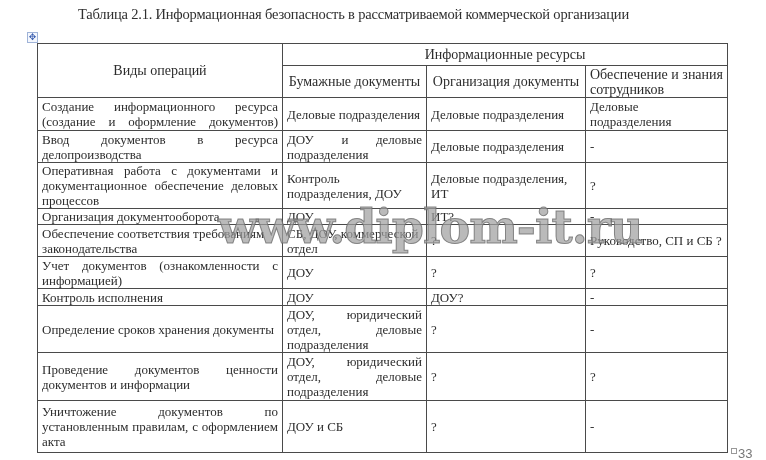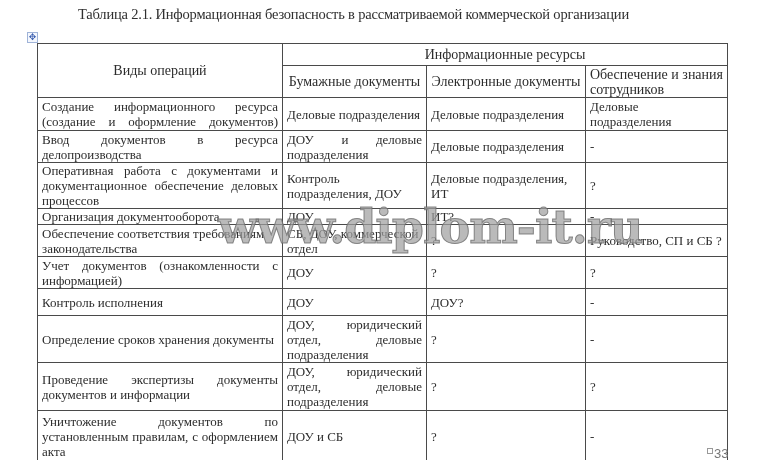--- a/index.html
+++ b/index.html
@@ -29,21 +29,21 @@
   .th-res { text-align:center; height:21px; }
   .th-sub { text-align:center; height:31px; }
   .justify { text-align:justify; text-align-last:left; }
   .just-full { text-align:justify; text-align-last:justify; }
   .watermark {
     position:absolute; left:186px; top:200px; font-family:"DejaVu Serif",serif;
     font-size:46px; font-weight:bold; color:rgba(160,160,160,0.72); letter-spacing:-1px;
     white-space:nowrap; -webkit-text-stroke:1px rgba(110,110,110,0.8); pointer-events:none;margin-left:32px;
   }
   .page-num {
-    position:absolute; left:707px; top:446px; font-size:13px; color:#777;
+    position:absolute; left:731px; top:446px; font-size:13px; color:#777;
     font-family:"Liberation Sans",sans-serif;
   }
   .page-mark {
     display:inline-block; width:4px; height:4px; border:1px solid #999; margin-right:1px;
     vertical-align:top; position:relative; top:2px;
   }
 </style>
 </head>
 <body>
 
@@ -57,21 +57,21 @@
       <col style="width:159px">
       <col style="width:142px">
   </colgroup>
   <tbody>
       <tr>
     <th class="th-ops" rowspan="2">Виды операций</th>
     <th class="th-res" colspan="3">Информационные ресурсы</th>
   </tr>
   <tr>
     <th class="th-sub">Бумажные документы</th>
-    <th class="th-sub">Электронные документы</th>
+    <th class="th-sub">Организация документы</th>
     <th class="th-sub just-full">Обеспечение и знания сотрудников</th>
   </tr>
 
   <tr style="height:33px">
     <td class="just-full">Создание информационного ресурса (создание и оформление документов)</td>
     <td>Деловые подразделения</td>
     <td>Деловые подразделения</td>
     <td>Деловые подразделения</td>
   </tr>
   <tr style="height:32px">
@@ -97,34 +97,34 @@
     <td>СБ, ДОУ, коммерческой отдел</td>
     <td>?</td>
     <td>Руководство, СП и СБ ?</td>
   </tr>
   <tr style="height:32px">
     <td class="just-full">Учет документов (ознакомленности с информацией)</td>
     <td>ДОУ</td>
     <td>?</td>
     <td>?</td>
   </tr>
-  <tr style="height:27px">
+  <tr style="height:17px">
     <td>Контроль исполнения</td>
     <td>ДОУ</td>
     <td>ДОУ?</td>
     <td>-</td>
   </tr>
   <tr style="height:47px">
     <td class="justify">Определение сроков хранения документы</td>
     <td class="justify">ДОУ, юридический отдел, деловые подразделения</td>
     <td>?</td>
     <td>-</td>
   </tr>
   <tr style="height:48px">
-    <td class="justify">Проведение экспертизы документы документов и информации</td>
+    <td class="justify">Проведение документов ценности документов и информации</td>
     <td class="justify">ДОУ, юридический отдел, деловые подразделения</td>
     <td>?</td>
     <td>?</td>
   </tr>
   <tr style="height:52px">
     <td class="justify">Уничтожение документов по установленным правилам, с оформлением акта</td>
     <td>ДОУ и СБ</td>
     <td>?</td>
     <td>-</td>
   </tr>

